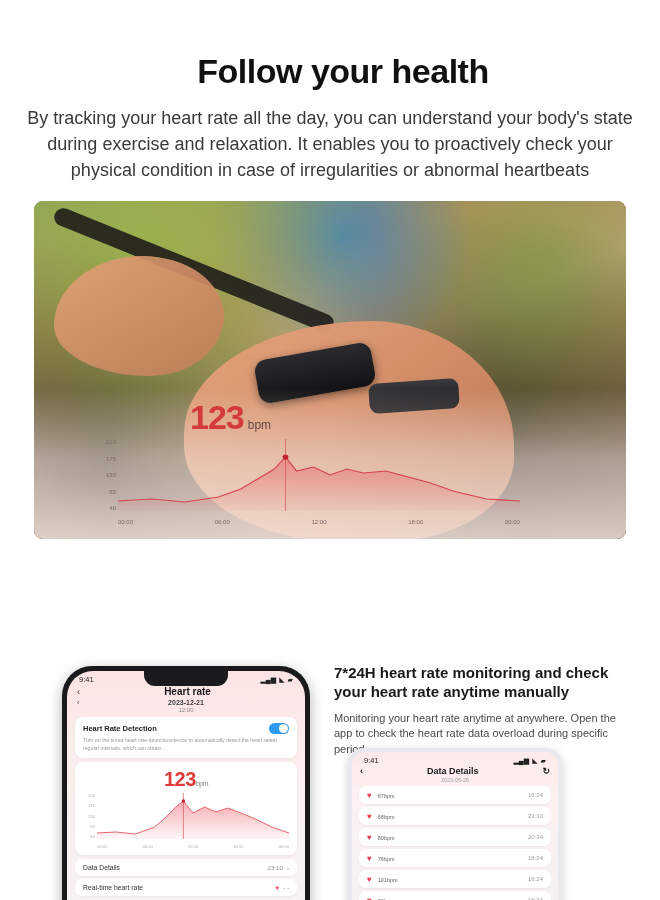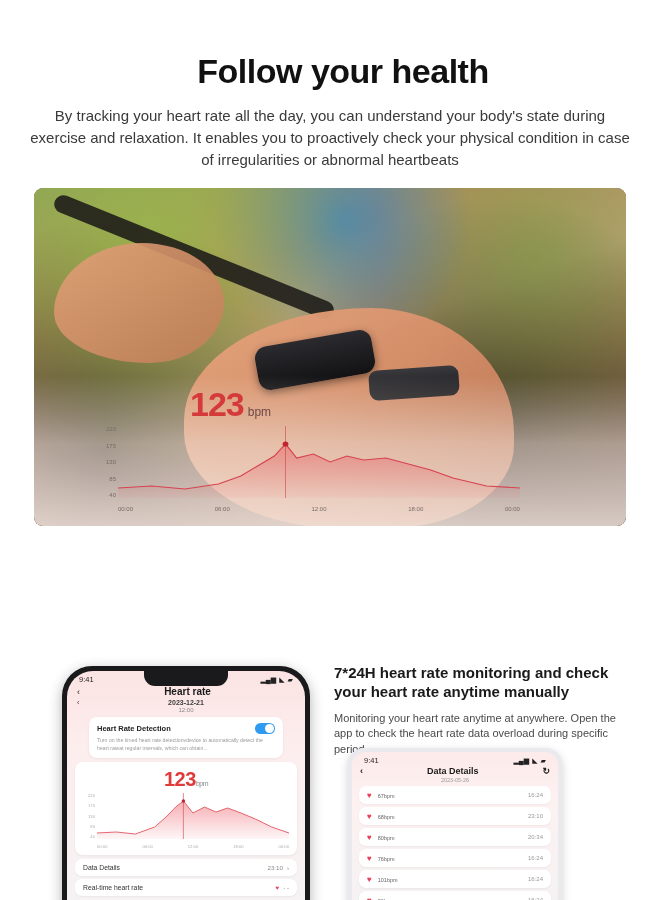--- a/index.html
+++ b/index.html
@@ -17,21 +17,21 @@
     text-align: center;
     font-size: 34px;
     font-weight: bold;
     letter-spacing: -0.5px;
     margin-top: 52px;
     color: #111;
     padding-left: 26px;
   }
   .subhead {
     text-align: center;
-    font-size: 15px;
+    font-size: 18px;
     line-height: 1.45;
     color: #3a3a3a;
     margin: 14px 26px 0 26px;
   }
   .advice {
     margin: 16px 36px 0 36px;
     background: #f7f7f9;
     border-radius: 8px;
     padding: 12px 22px;
     text-align: center;
@@ -163,21 +163,21 @@
   }
   .p1-title .bk { font-size: 9px; font-weight: normal; }
   .p1-title .tx { flex: 1; text-align: center; }
   .p1-date {
     text-align: center; font-size: 7px; color: #3c3c3c; font-weight: bold;
     position: relative;
   }
   .p1-date .arrow { position: absolute; left: 10px; top: 0; font-weight: normal; }
   .p1-time { text-align: center; font-size: 6px; color: #8a8a8a; margin-top: 1px; }
   .card {
-    background: #fff; border-radius: 8px; margin: 4px 22px;
+    background: #fff; border-radius: 8px; margin: 4px 8px;
     padding: 6px 8px; box-shadow: 0 1px 3px rgba(0,0,0,.06);
   }
   .card-row { display: flex; align-items: center; justify-content: space-between; }
   .card-title { font-size: 7.5px; font-weight: bold; color: #222; }
   .toggle {
     width: 20px; height: 11px; border-radius: 6px; background: #2e9bf0;
     position: relative;
   }
   .toggle::after {
     content: ""; position: absolute; right: 1px; top: 1px;

